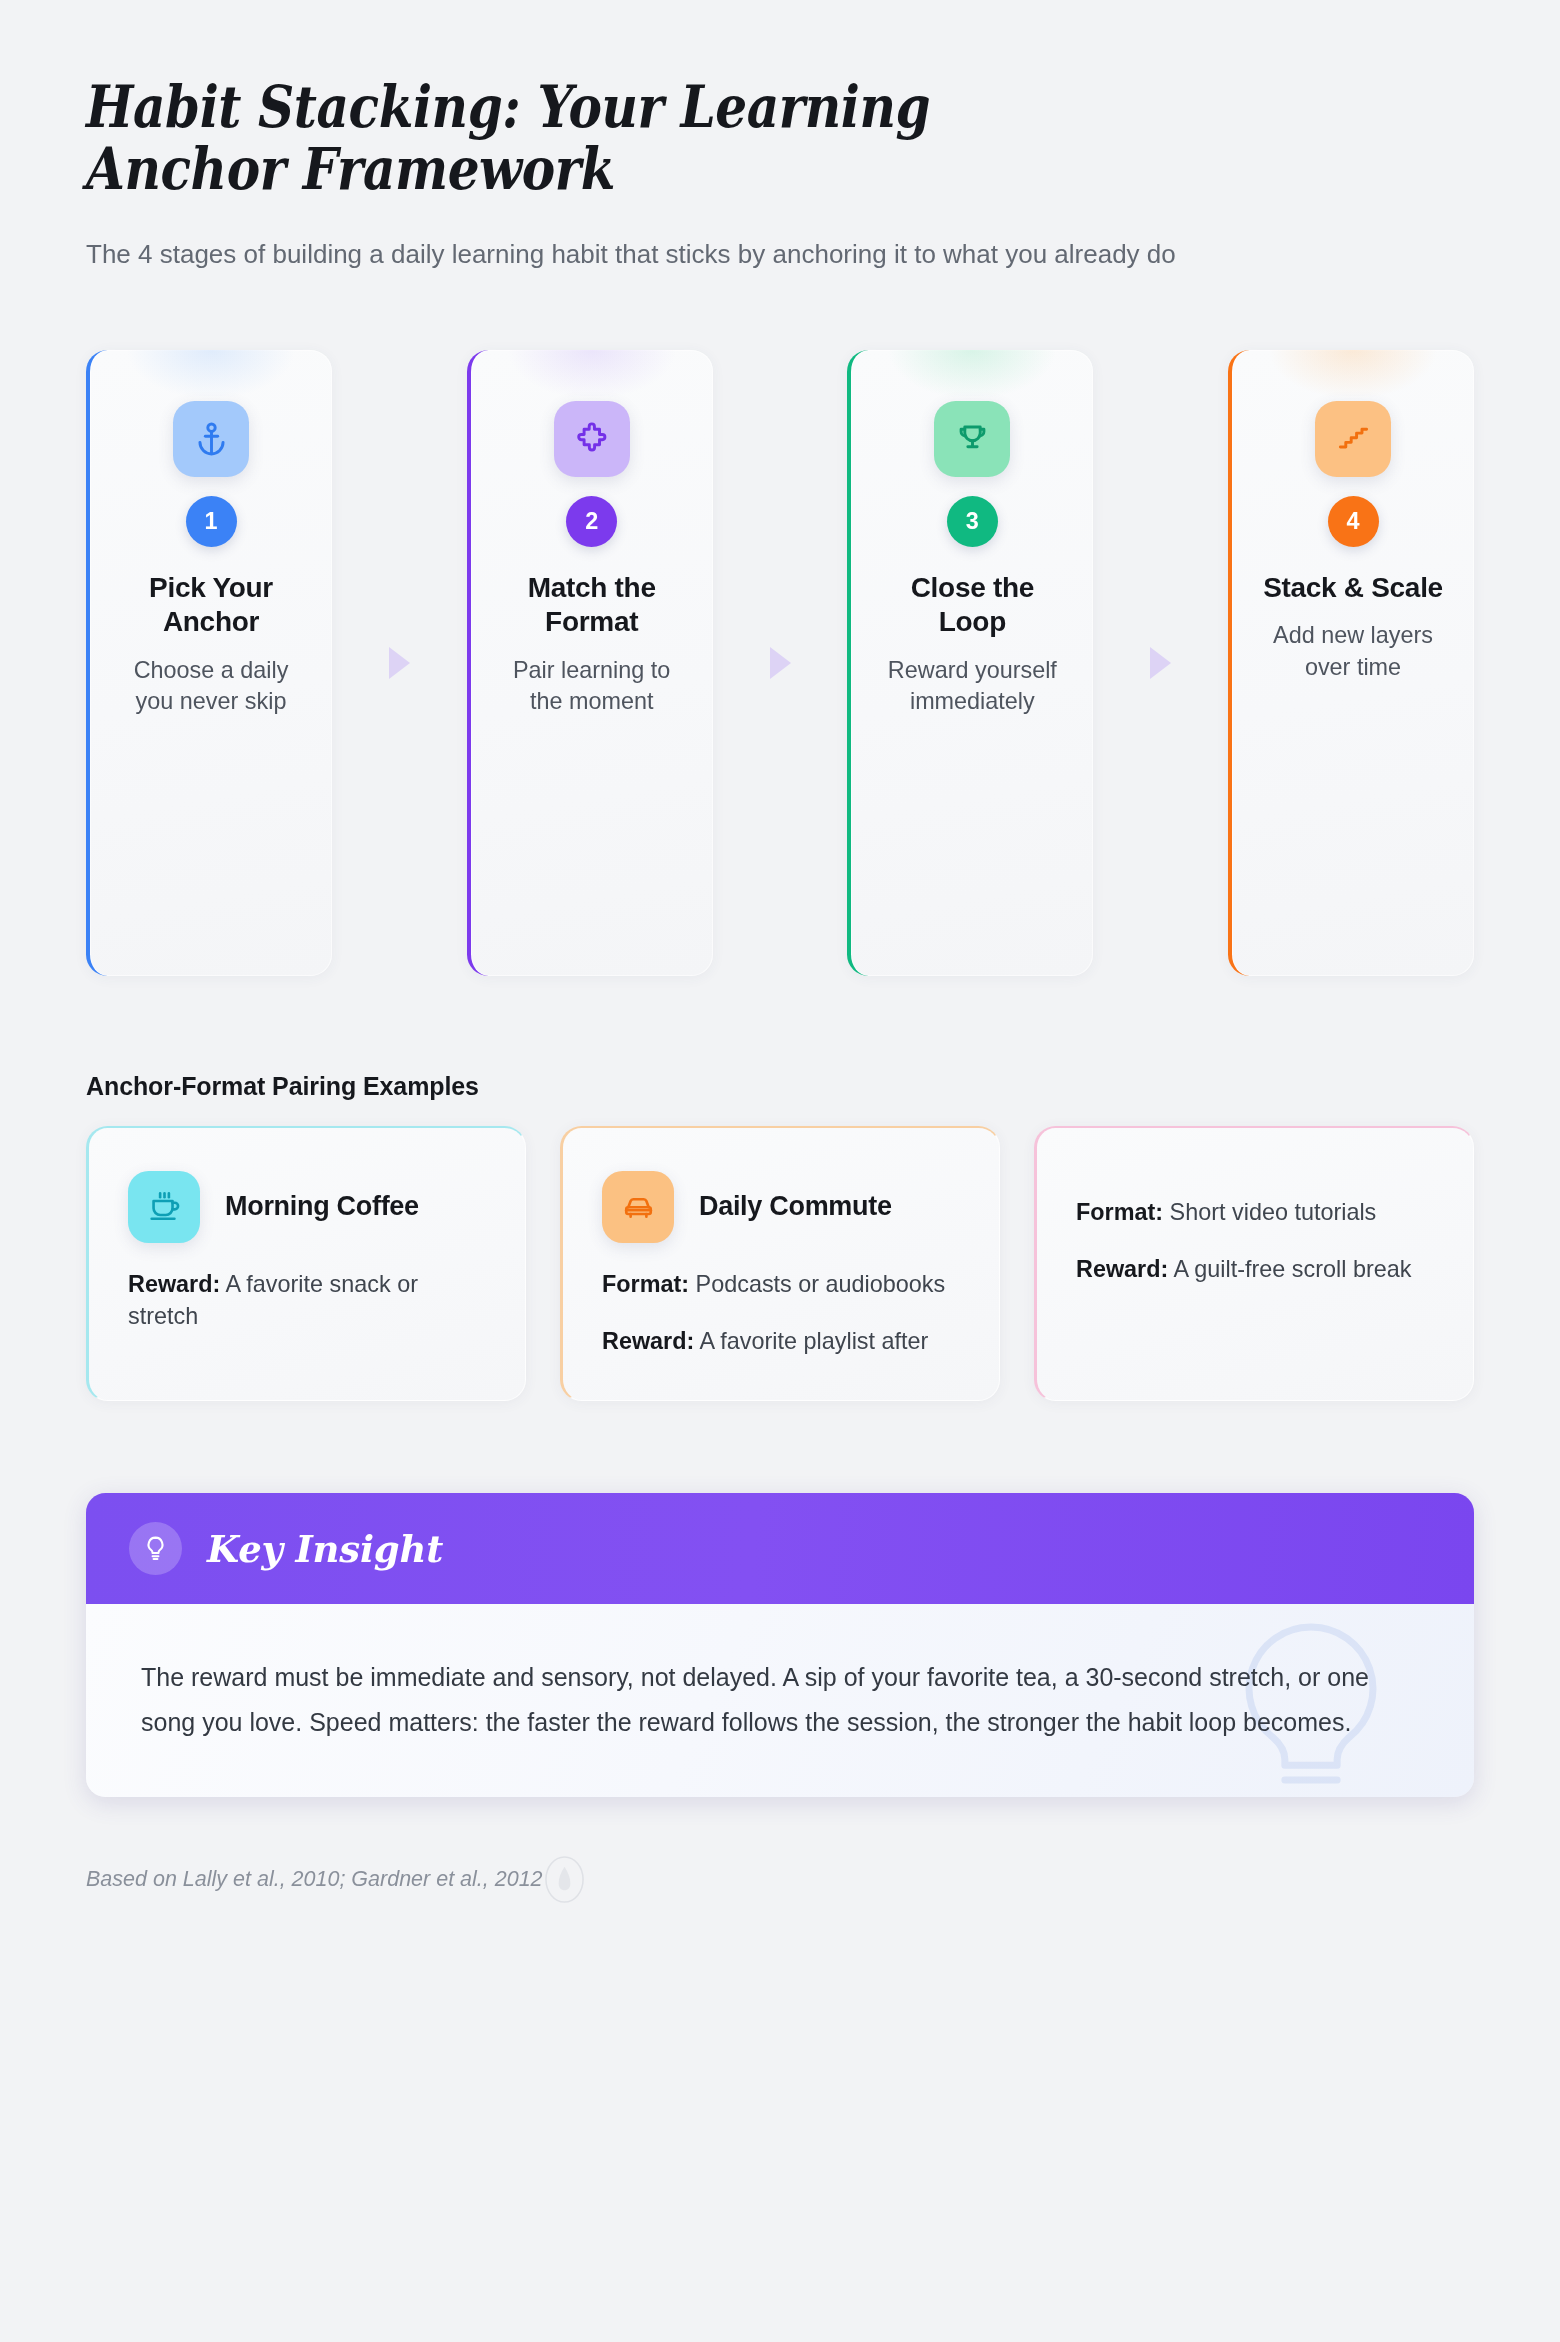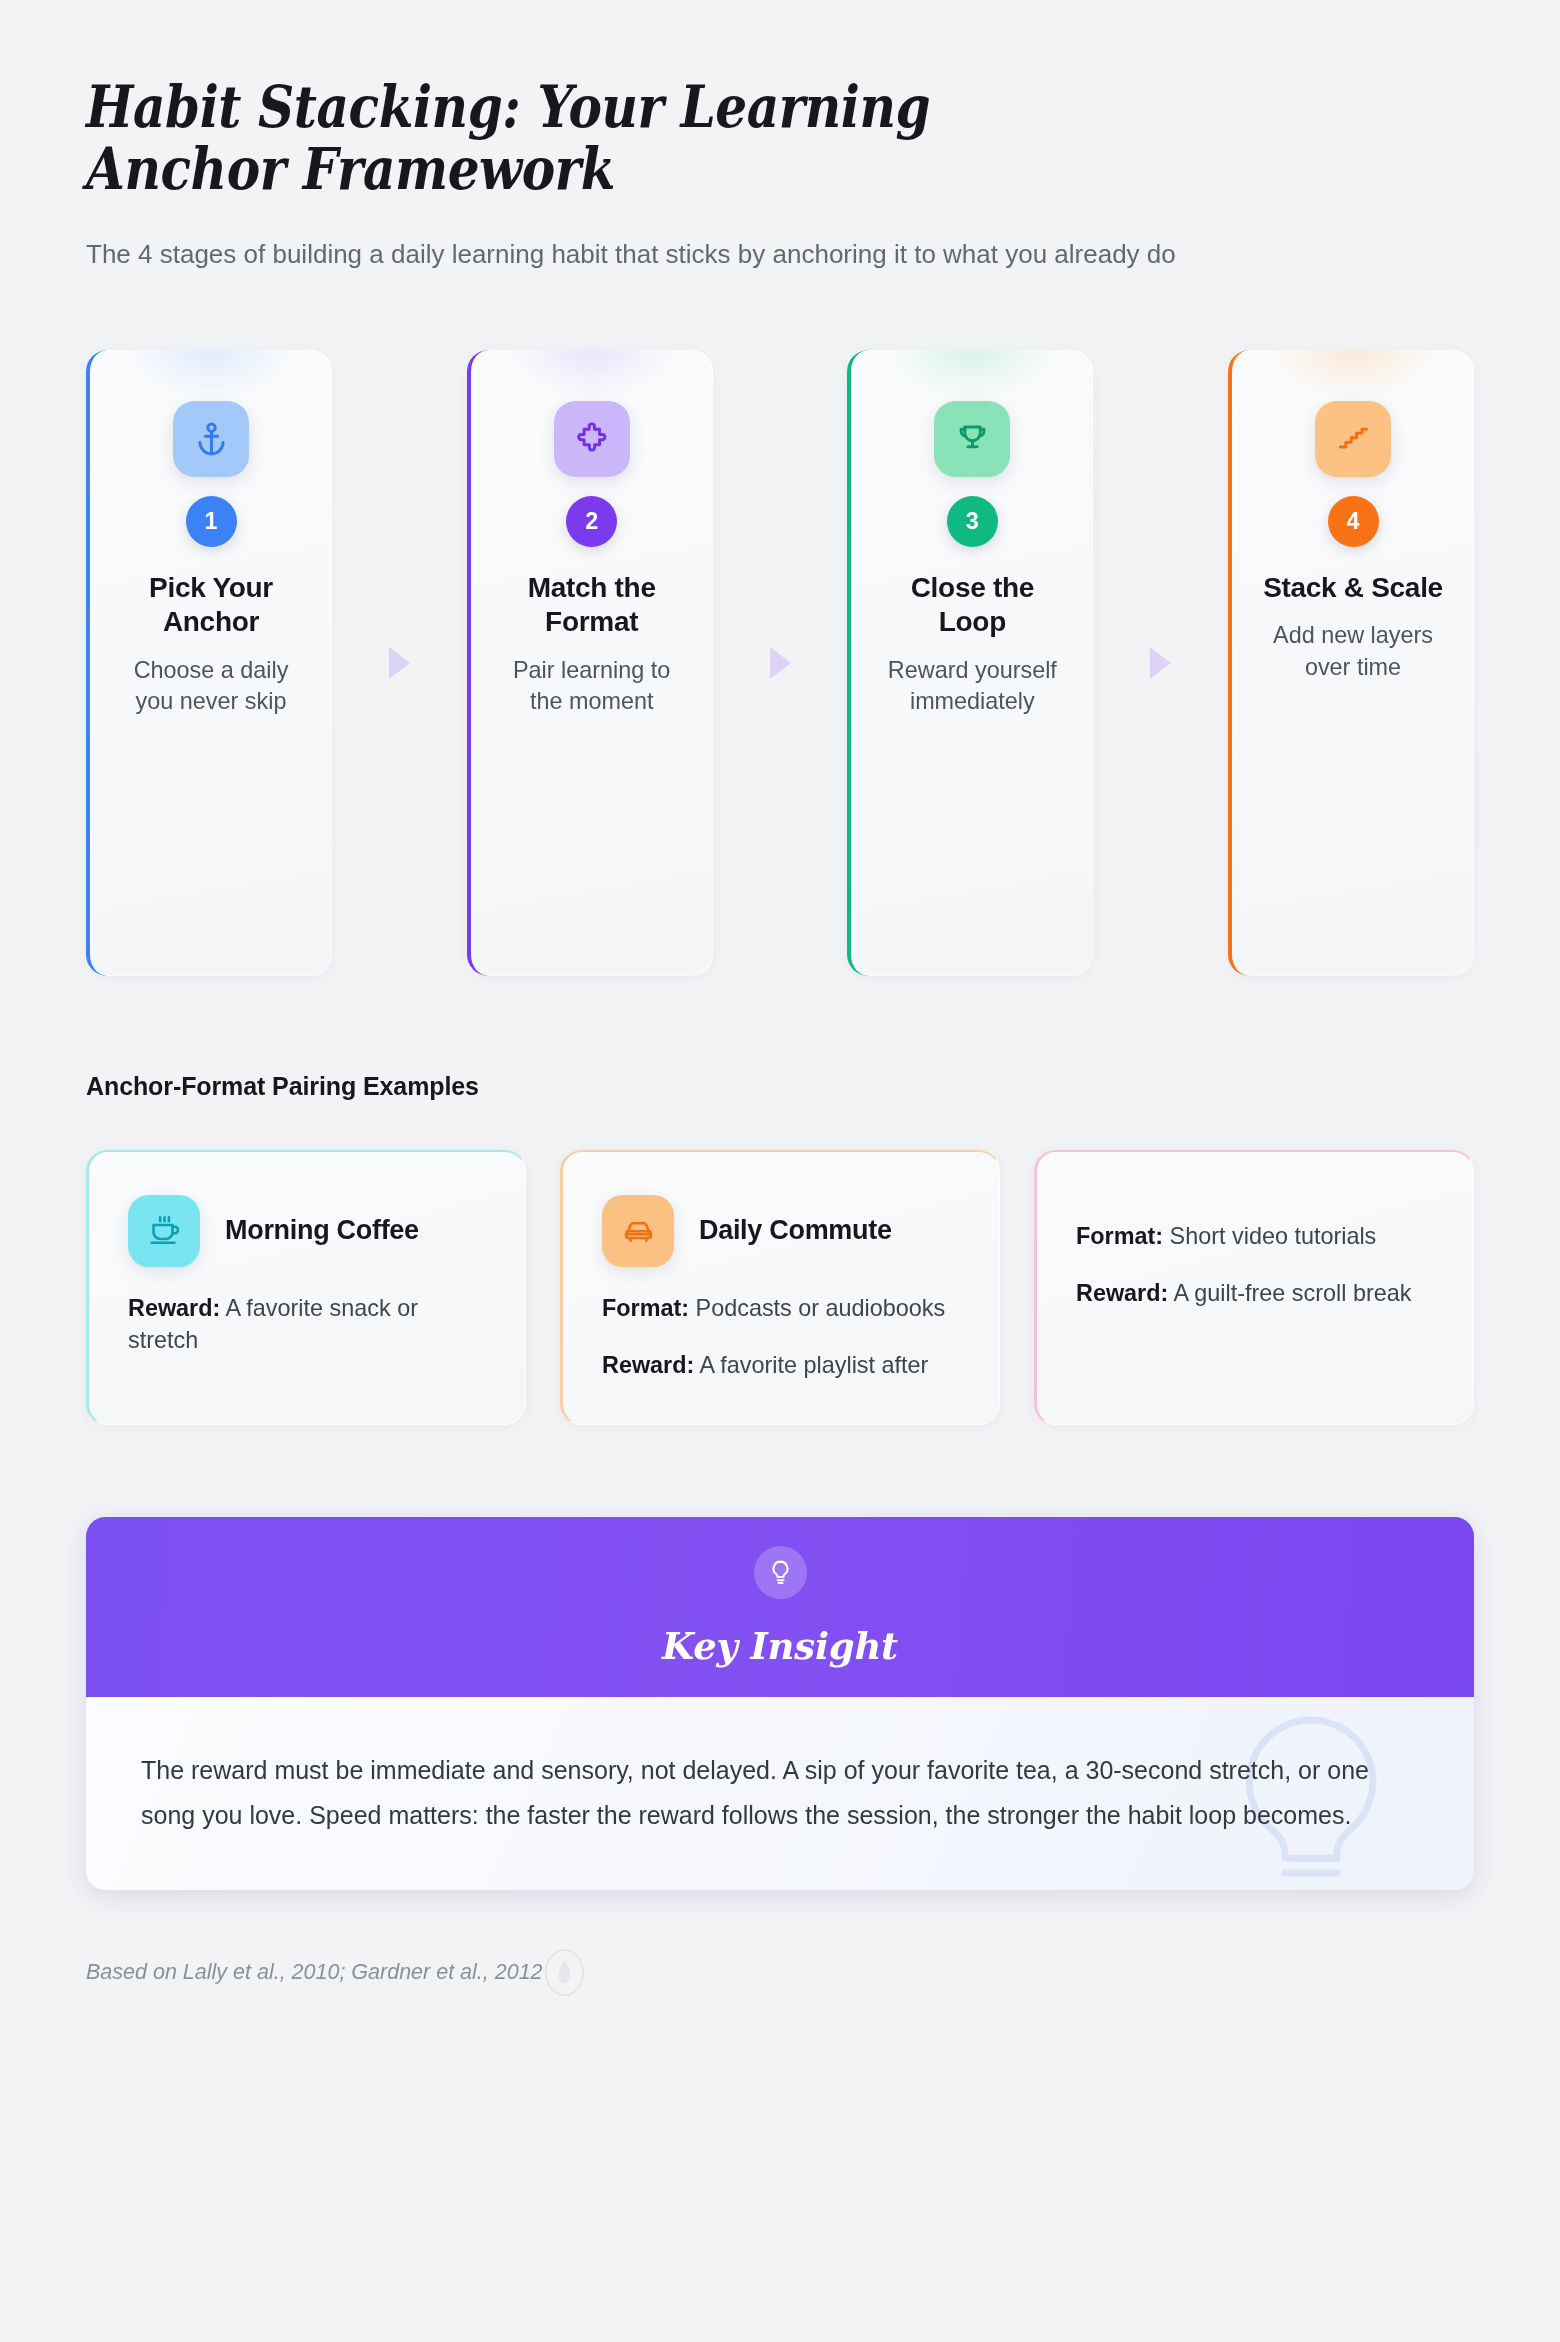--- a/index.html
+++ b/index.html
@@ -139,21 +139,21 @@
   .section-title {
     margin: 96px 0 0 0;
     padding: 0 86px;
     font-size: 25px;
     font-weight: 700;
     color: #16181d;
     letter-spacing: -0.1px;
   }
 
   .pairings {
-    margin-top: 41px;
+    margin-top: 17px;
     padding: 8px 86px;
     display: flex;
     gap: 34px;
   }
 
   .pair-card {
     flex: 1 1 0;
     background: linear-gradient(165deg, #fafbfc 0%, #f7f8fa 60%, #f5f6f8 100%);
     border-radius: 21.5px;
     border: 1px solid rgba(255,255,255,0.8);
@@ -202,21 +202,20 @@
     overflow: hidden;
     box-shadow: 0 5.9px 25px rgba(70,60,140,0.14);
   }
 
   .insight-head {
     background: linear-gradient(95deg, #7c4ff0 0%, #8350f2 48%, #7a46ef 100%);
     padding: 29px 43px;
     display: flex;
     align-items: center;
     gap: 25px;
-    flex-direction: column;
   }
 
   .bulb-circle {
     width: 53px; height: 53px;
     border-radius: 50%;
     background: rgba(255,255,255,0.22);
     display: flex; align-items: center; justify-content: center;
     flex: 0 0 53px;
   }
   .bulb-circle svg { width: 29px; height: 29px; display: block; }

